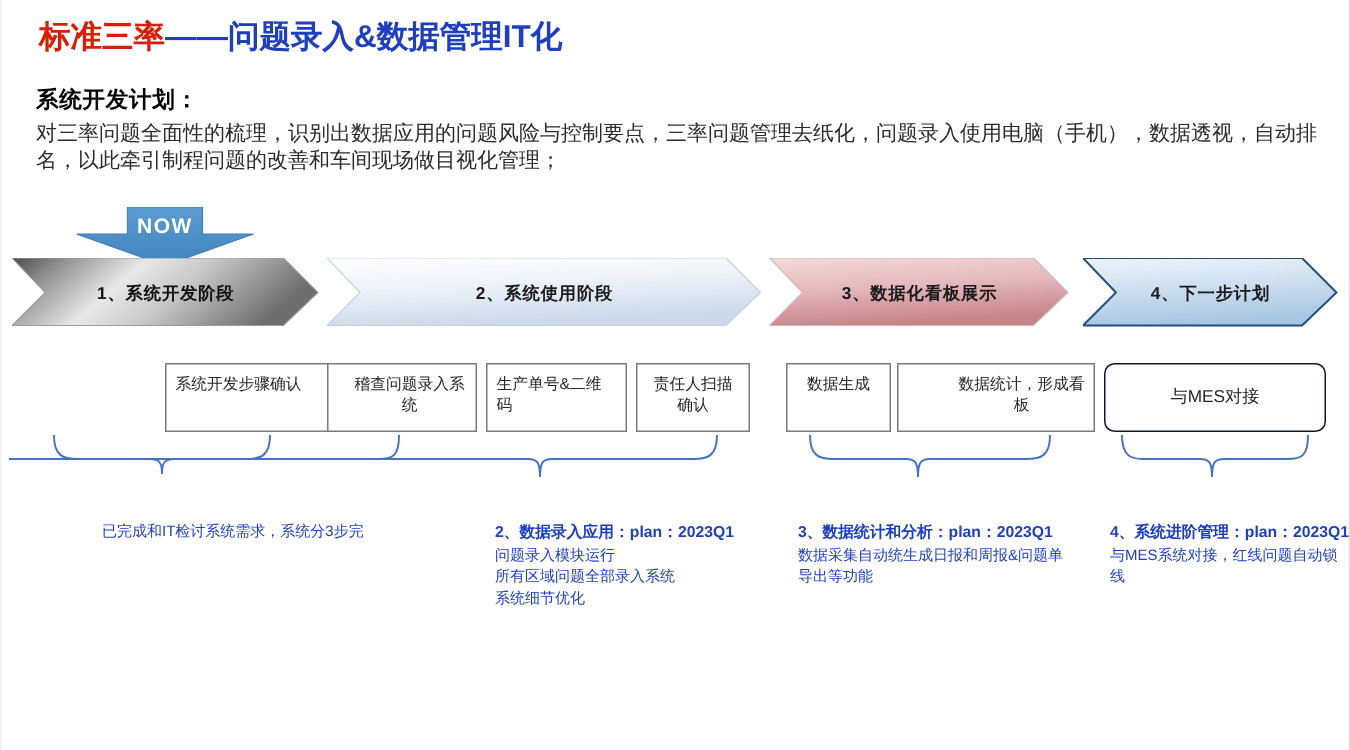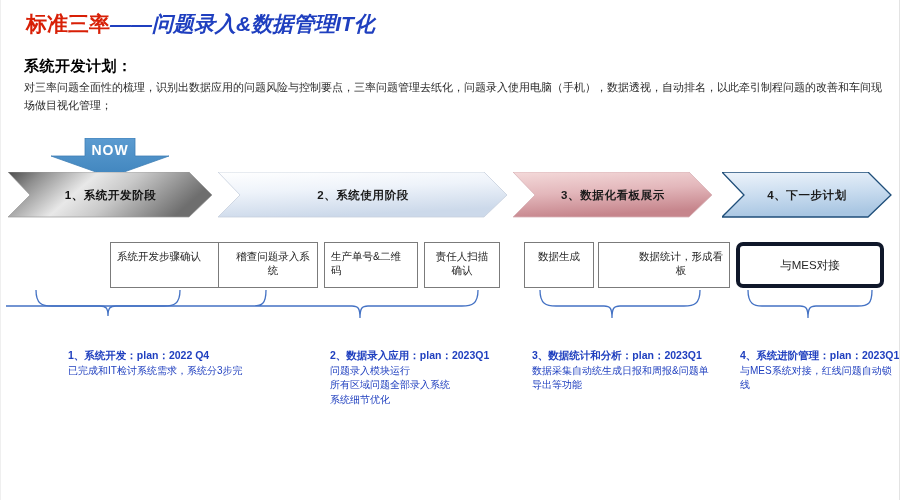--- a/index.html
+++ b/index.html
@@ -12,31 +12,31 @@
   }
   .page{position:absolute;inset:0;background:#fff;}
 
   
   .title{
     position:absolute;left:26px;top:10px;
     font-size:21px;font-weight:bold;white-space:nowrap;
     letter-spacing:0px;
   }
   .title .t-red{color:#d81f06;}
-  .title .t-blue{color:#1f3fbf;font-style:italic;}
+  .title .t-blue{color:#1f3fbf;}
 
   
   .subtitle{
     position:absolute;left:24px;top:57px;
     font-size:15px;font-weight:bold;color:#000000;
     letter-spacing:0.5px;
   }
   .body-text{
     position:absolute;left:24px;top:79px;width:860px;
-    font-size:11px;line-height:18px;color:#2b2b2b;font-family:Liberation Mono, monospace;
+    font-size:14px;line-height:18px;color:#2b2b2b;
   }
 
   
   .now-wrap{position:absolute;left:50px;top:138px;width:120px;height:40px;}
   .now-arrow{
     position:absolute;left:0;top:0;width:120px;height:40px;
   }
   .now-label{
     position:absolute;left:0;top:4px;width:120px;
     text-align:center;font-size:14px;font-weight:bold;color:#ffffff;
@@ -61,21 +61,21 @@
     position:absolute;
     border:1px solid #7b7b7b;
     background:#ffffff;
     box-sizing:border-box;
     font-size:10.5px;line-height:14px;color:#262626;
     padding:6px 6px 0 6px;
     text-align:center;
   }
   .sbox.left{text-align:left;}
   .sbox.rounded{
-    border-radius:7px;border:4px solid #0f172a;
+    border-radius:7px;border:1px solid #0f172a;
     display:flex;align-items:center;justify-content:center;
     padding:0;font-size:11.5px;
   }
 
   
   .braces{position:absolute;left:0;top:0;width:900px;height:500px;pointer-events:none;}
 
   
   .plan{
     position:absolute;color:#1f3fbf;font-size:10px;line-height:14.5px;
@@ -199,21 +199,20 @@
 
       <path d="M540,290 C540,304 546,306 556,306 L604,306 C610,306 612,308 612,318
                C612,308 614,306 620,306 L684,306 C694,306 700,304 700,290"></path>
 
       <path d="M748,290 C748,304 754,306 762,306 L800,306 C806,306 808,308 808,318
                C808,308 810,306 816,306 L858,306 C868,306 872,304 872,290"></path>
     </g>
   </svg>
 
   <div class="plan" style="left:68px;top:348px;width:245px;">
-    <span class="plan-head">1、系统开发：plan：2022 Q4</span>
     <span class="plan-line">已完成和IT检讨系统需求，系统分3步完</span>
   </div>
 
   <div class="plan" style="left:330px;top:348px;width:215px;">
     <span class="plan-head">2、数据录入应用：plan：2023Q1</span>
     <span class="plan-line">问题录入模块运行</span>
     <span class="plan-line">所有区域问题全部录入系统</span>
     <span class="plan-line">系统细节优化</span>
   </div>
 

